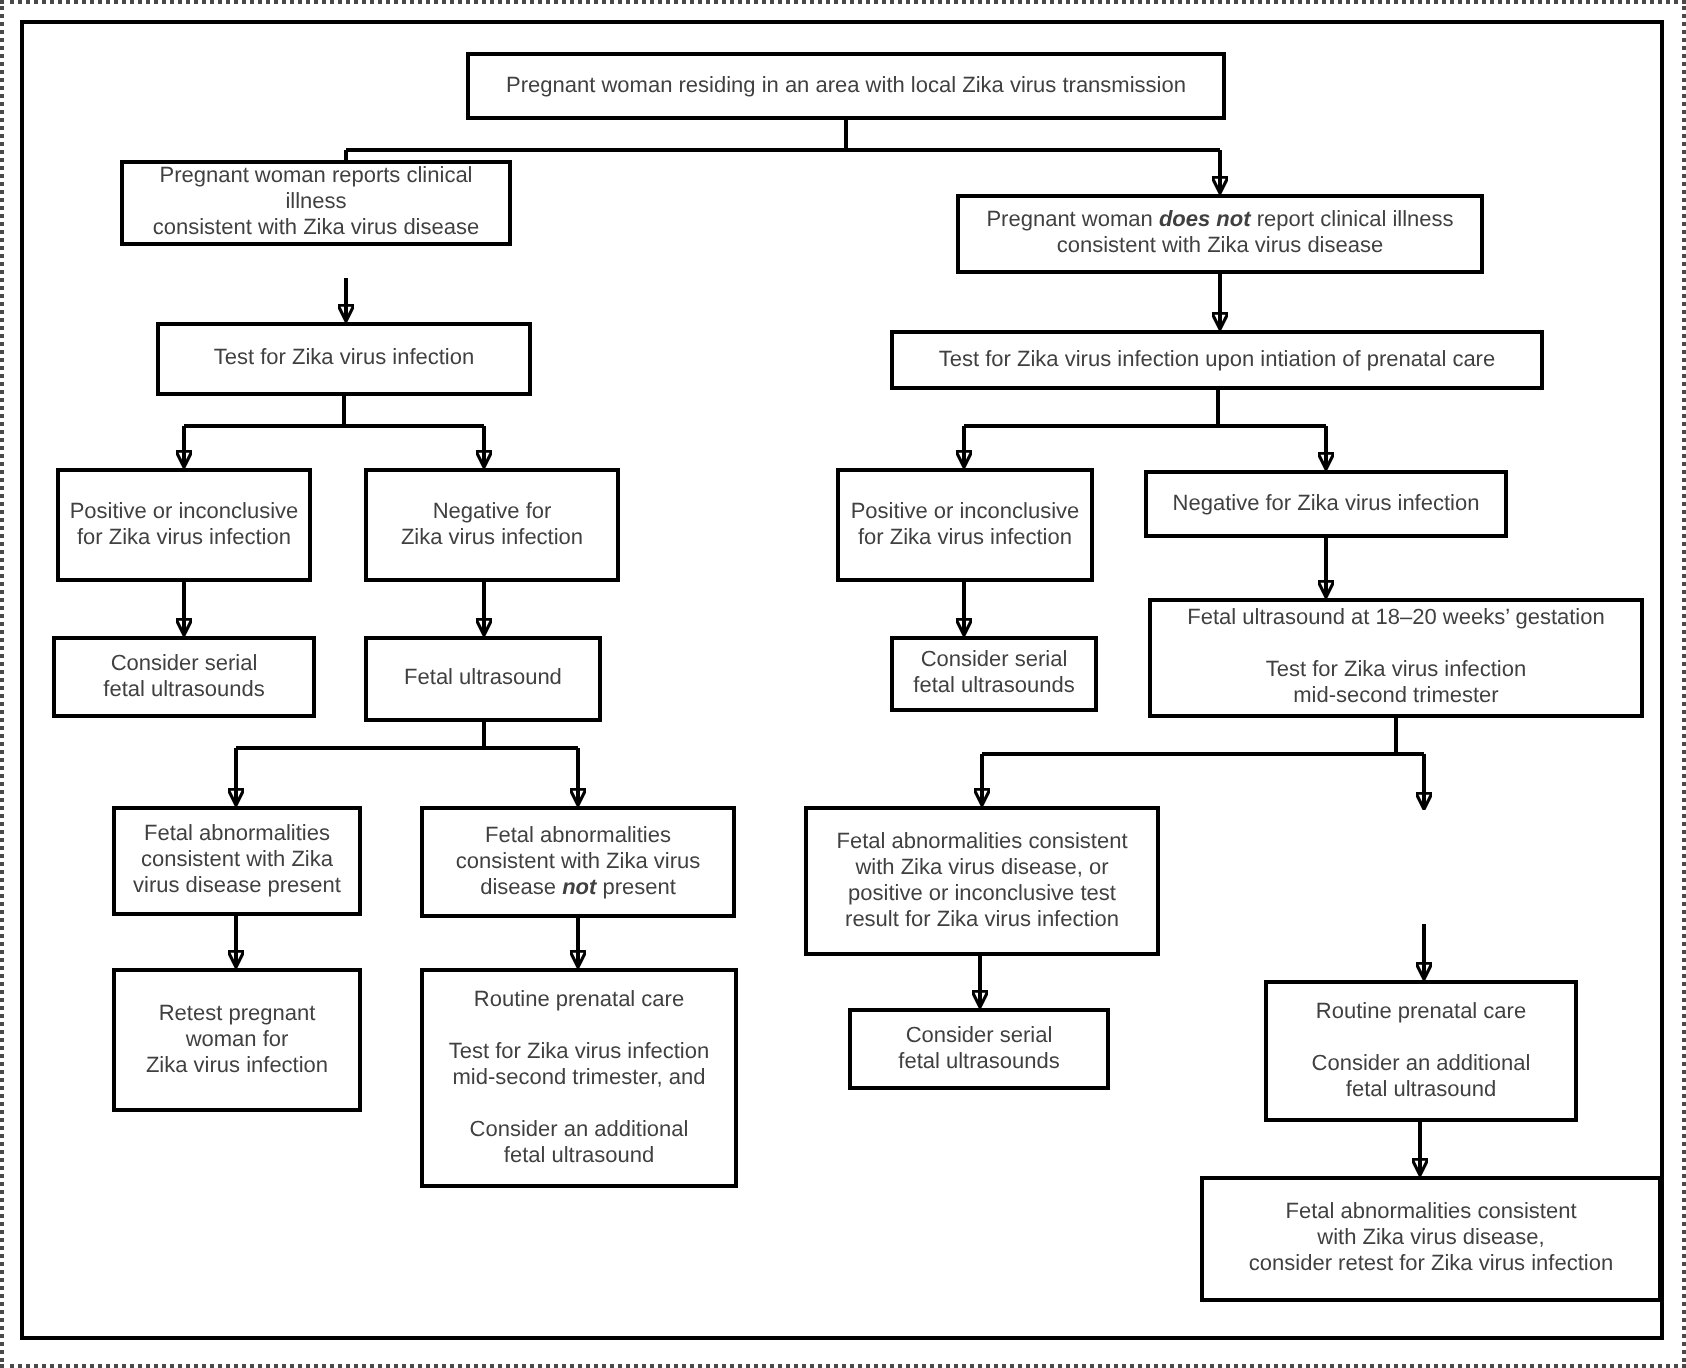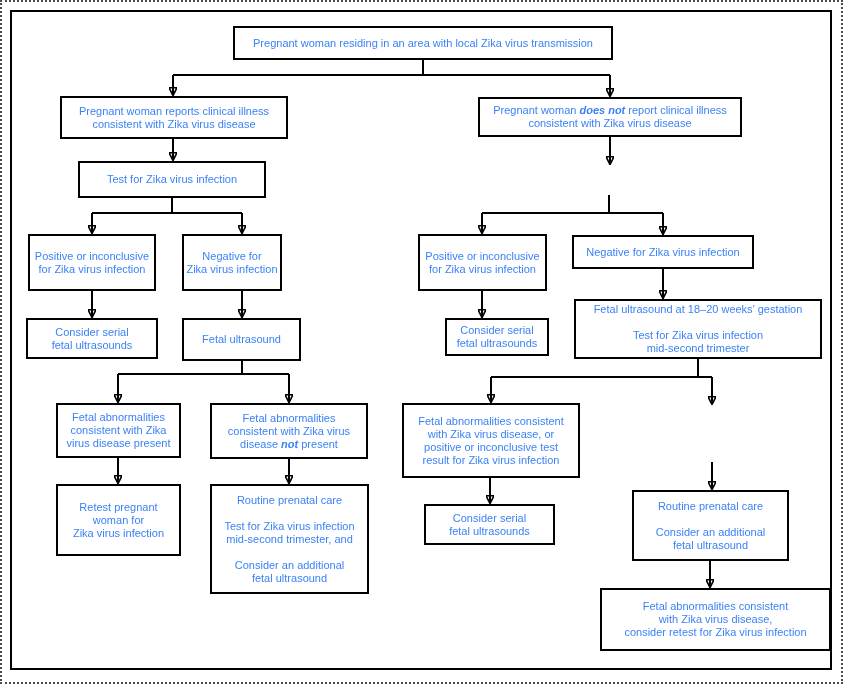--- a/index.html
+++ b/index.html
@@ -1,18 +1,18 @@
 <!DOCTYPE html>
 <html><head>
 <meta charset="utf-8">
 <style>
   html,body{margin:0;padding:0;background:#fff;}
   .stage{
     position:relative;width:843px;height:684px;background:#fff;
-    font-family:"Liberation Sans",sans-serif;color:#3b82f6;
+    font-family:"Liberation Sans",sans-serif;color:#404040;
     border:2px dotted #4a4a4a;box-sizing:border-box;overflow:hidden;
   }
   .frame{
     position:absolute;left:8px;top:8px;width:822px;height:660px;
     border:2px solid #000;box-sizing:border-box;pointer-events:none;
   }
   .wires{position:absolute;left:0;top:0;}
   .wires line,.wires path{stroke:#000;stroke-width:2;fill:none;}
   .node{
     position:absolute;display:flex;align-items:center;justify-content:center;
@@ -55,41 +55,44 @@
     <line x1="287" y1="457" x2="287" y2="480" marker-end="url(#arr)"></line>
     <line x1="488" y1="476" x2="488" y2="500" marker-end="url(#arr)"></line>
     <line x1="710" y1="460" x2="710" y2="486" marker-end="url(#arr)"></line>
     <line x1="708" y1="559" x2="708" y2="584" marker-end="url(#arr)"></line>
   </svg>
 
   <div class="node" style="left:231px;top:24px;width:380px;height:34px">
       <div class="txt">Pregnant woman residing in an area with local Zika virus transmission</div>
     </div>
 
-  <div class="node" style="left:58px;top:94px;width:228px;height:43px">
+  <div class="node" style="left:58px;top:78px;width:196px;height:43px">
       <div class="txt">Pregnant woman reports clinical illness
 consistent with Zika virus disease</div>
     </div>
 
   <div class="node" style="left:476px;top:95px;width:264px;height:40px">
       <div class="txt"><span>Pregnant woman </span><span class="em">does not</span><span> report clinical illness
 consistent with Zika virus disease</span></div>
     </div>
 
   <div class="node" style="left:76px;top:159px;width:188px;height:37px">
       <div class="txt">Test for Zika virus infection</div>
     </div>
 
+  <div class="node" style="left:443px;top:163px;width:327px;height:30px">
+      <div class="txt">Test for Zika virus infection upon intiation of prenatal care</div>
+    </div>
 
   <div class="node" style="left:26px;top:232px;width:128px;height:57px">
       <div class="txt">Positive or inconclusive
 for Zika virus infection</div>
     </div>
 
-  <div class="node" style="left:180px;top:232px;width:100px;height:57px">
+  <div class="node" style="left:180px;top:232px;width:128px;height:57px">
       <div class="txt">Negative for
 Zika virus infection</div>
     </div>
 
   <div class="node" style="left:24px;top:316px;width:132px;height:41px">
       <div class="txt">Consider serial
 fetal ultrasounds</div>
     </div>
 
   <div class="node" style="left:180px;top:316px;width:119px;height:43px">

